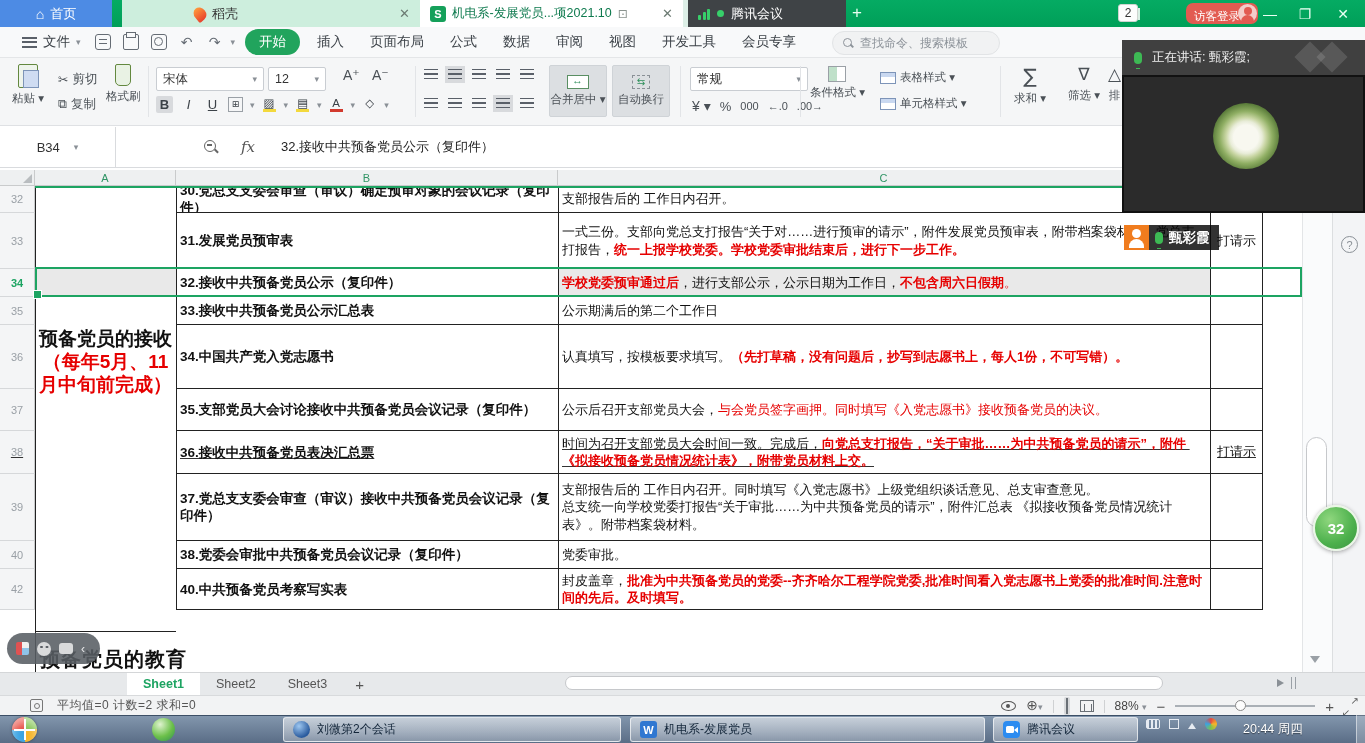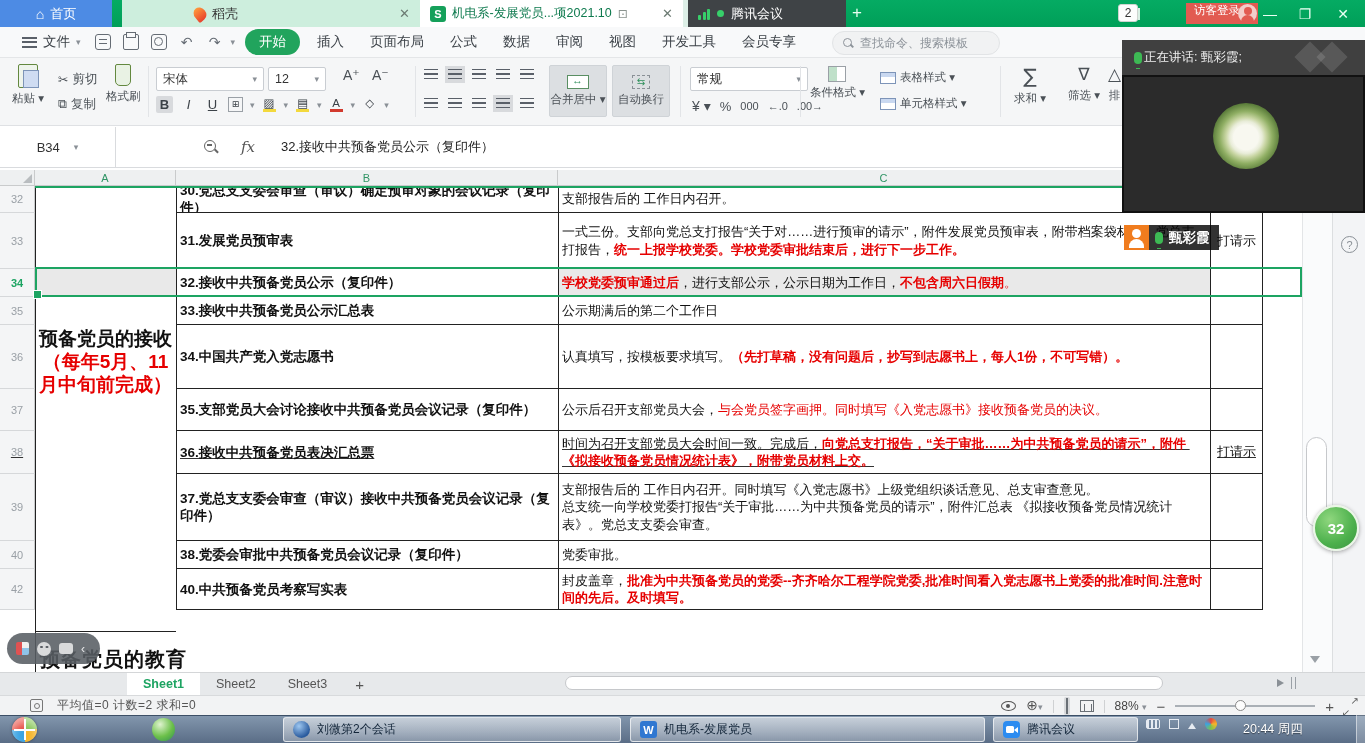--- a/index.html
+++ b/index.html
@@ -24,22 +24,22 @@
   #tab-doc{left:455px}
   #newtab{left:846px;top:2px;width:22px;height:22px;color:#eafff3;font-size:17px;display:flex;align-items:center;justify-content:center}
   #meetchip{left:688px;top:0;width:158px;height:27px;background:#3f4346;color:#fff;display:flex;align-items:center;gap:7px;padding:0 10px;font-size:13px;z-index:3}
   .bars{display:flex;align-items:flex-end;gap:1.5px;height:12px}
   .bars i{display:block;width:3px;background:#37d06a;border-radius:1px}
   .bars i:nth-child(1){height:5px}.bars i:nth-child(2){height:8px}.bars i:nth-child(3){height:11px}
   .gdot{width:7px;height:7px;border-radius:50%;background:#37d06a}
   #wincount{left:1118px;top:4px;width:20px;height:18px;background:#fdfdfd;border:1px solid #cfd4d0;border-radius:3px;color:#333;
             display:flex;align-items:center;justify-content:center;font-size:12px}
   #wincount:after{content:"";position:absolute;right:-5px;top:3px;width:2px;height:12px;border-left:2px solid #d9efe4}
-  #guest{left:1186px;top:3px;width:72px;height:21px;background:#e25b51;border-radius:0;color:#fff;font-size:11.5px;
-         display:flex;align-items:flex-start;padding-left:8px;gap:5px}
+  #guest{left:1186px;top:3px;width:72px;height:21px;background:#e25b51;border-radius:7px;color:#fff;font-size:11.5px;
+         display:flex;align-items:flex-end;padding-left:8px;gap:5px}
   .gavatar{position:absolute;right:1px;top:1px;width:19px;height:19px;border-radius:50%;background:#f4cdc9}
   .gavatar:before{content:"";position:absolute;left:5.5px;top:3px;width:8px;height:8px;border-radius:50%;background:#e25b51}
   .gavatar:after{content:"";position:absolute;left:3px;top:11px;width:13px;height:8px;border-radius:7px 7px 0 0;background:#e25b51}
   .winctl{top:0;height:27px;width:30px;color:#eafff3;font-size:14px;display:flex;align-items:center;justify-content:center}
 
   
   #menubar{left:0;top:27px;width:1365px;height:31px;background:#f8f9fa;border-bottom:1px solid #e4e6e8;display:flex;align-items:center}
   .ham{width:15px;height:11px;border-top:2px solid #5a6069;border-bottom:2px solid #5a6069;margin-left:14px}
   .ham:before{content:"";display:block;height:2px;background:#5a6069;margin-top:2.5px}
   #filebtn{display:flex;align-items:center;gap:6px;font-size:13.5px;color:#3c4248;padding:0 8px}
@@ -140,21 +140,21 @@
          font-size:11px;color:#8a9096;display:flex;align-items:center;justify-content:center}
   #pdots{position:absolute;left:1336px;top:678px;display:flex;gap:3px}
   #pdots i{width:3.5px;height:3.5px;border-radius:50%;background:#9aa0a6}
   #badge32{left:1313px;top:505px;width:46px;height:46px;border-radius:50%;
            background:radial-gradient(circle at 35% 30%,#8fd77e,#4cb04c 60%,#3a9440);border:2px solid #eaf6e6;
            color:#fff;font-size:15px;font-weight:bold;display:flex;align-items:center;justify-content:center;z-index:30;
            box-shadow:0 1px 4px rgba(0,0,0,.35)}
 
   
   #meet{left:1122px;top:40px;width:243px;height:173px;z-index:40}
-  #meethead{position:absolute;left:0;top:0;width:243px;height:35px;background:#404040;display:flex;align-items:center;gap:2px;padding:0 12px}
+  #meethead{position:absolute;left:0;top:0;width:243px;height:35px;background:#404040;display:flex;align-items:center;gap:10px;padding:0 12px}
   .mic{position:relative;width:8px;height:12px;background:#3db954;border-radius:4px;flex:0 0 auto}
   .mic:after{content:"";position:absolute;left:2px;top:13px;width:4px;height:3px;border-bottom:1.6px solid #3db954}
   #meethead .txt{color:#efefef;font-size:12.5px;white-space:nowrap}
   .wm{position:absolute;top:6px;width:22px;height:22px;background:rgba(255,255,255,.13);transform:rotate(45deg)}
   #meetvideo{position:absolute;left:0;top:35px;width:243px;height:138px;background:#2b2b2b;border:2px solid #111}
   #avatar{position:absolute;left:89px;top:26px;width:66px;height:66px;border-radius:50%;
           background:radial-gradient(circle at 50% 52%,#f8f8f0 0 26%,#e8ecd8 34%,#c9d6a4 42%,#8fae63 55%,#5d7f3c 70%,#435f2c 88%,#3a5526 100%)}
   #meetname{position:absolute;left:0;top:148px;height:25px;background:rgba(5,5,5,.82);display:flex;align-items:center;gap:6px;padding-right:9px}
   .porange{width:25px;height:25px;background:#f07c1e;position:relative;flex:0 0 auto}
   .porange:before{content:"";position:absolute;left:8px;top:4px;width:9px;height:9px;border-radius:50%;background:#fff}
@@ -483,21 +483,21 @@
           <div class="cb">36.接收中共预备党员表决汇总票</div>
           <div class="cc"><span><span>时间为召开支部党员大会时间一致。完成后，</span><span class="red bold">向党总支打报告，“关于审批……为中共预备党员的请示”，附件 《拟接收预备党员情况统计表》，附带党员材料上交。</span></span></div>
           <div class="cd">打请示</div>
           <div class="ce"></div>
         </div>
         <div class="grow" style="height: 67px;">
           <div class="rn">39</div>
           <div class="ca"></div>
           <div class="cb">37.党总支支委会审查（审议）接收中共预备党员会议记录（复印件）</div>
           <div class="cc"><span><span>支部报告后的 工作日内召开。同时填写《入党志愿书》上级党组织谈话意见、总支审查意见。
-总支统一向学校党委打报告“关于审批……为中共预备党员的请示”，附件汇总表 《拟接收预备党员情况统计表》。党总支支委会审查。</span></span></div>
+总支统一向学校党委打报告“关于审批……为中共预备党员的请示”，附件汇总表 《拟接收预备党员情况统计表》。附带档案袋材料。</span></span></div>
           <div class="cd"></div>
           <div class="ce"></div>
         </div>
         <div class="grow" style="height: 28px;">
           <div class="rn">40</div>
           <div class="ca"></div>
           <div class="cb">38.党委会审批中共预备党员会议记录（复印件）</div>
           <div class="cc"><span><span>党委审批。</span></span></div>
           <div class="cd"></div>
           <div class="ce"></div>

